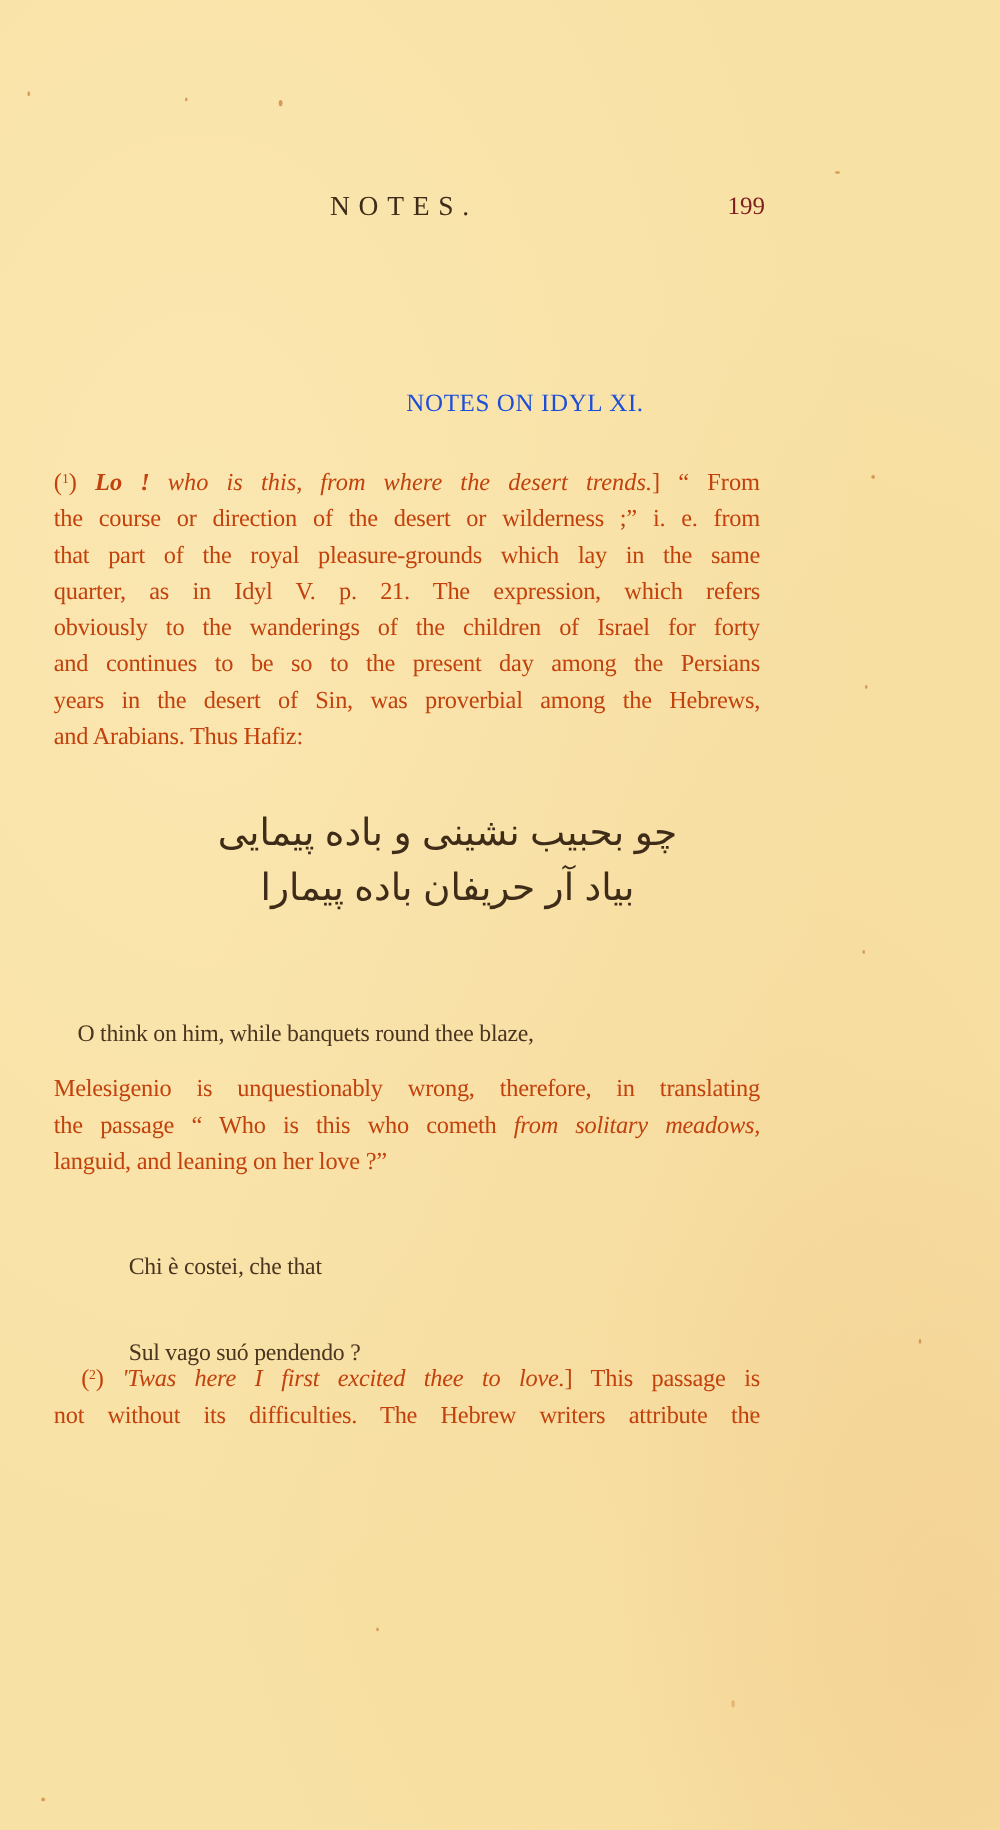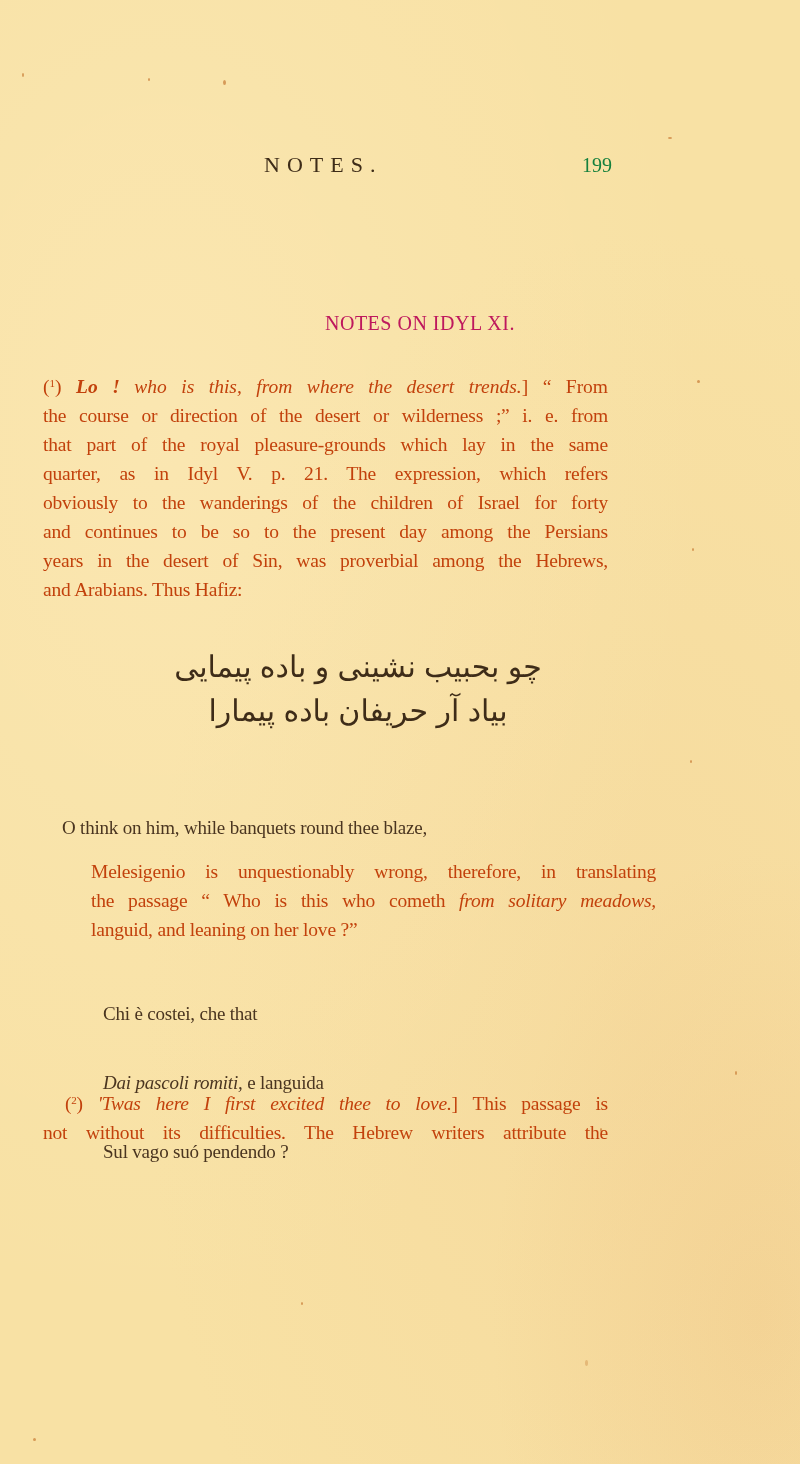--- a/index.html
+++ b/index.html
@@ -32,31 +32,31 @@
       left: 264px;
       font-size: 22px;
       letter-spacing: 7px;
       color: #3e2c18;
     }
     .page-number {
       position: absolute;
       top: 154px;
       left: 582px;
       font-size: 20px;
-      color: #15803d;
+      color: #7f1d1d;
     }
     .section-title {
       position: absolute;
       top: 312px;
       left: 0;
       width: 800px;
       text-align: center;
       font-size: 20px;
       letter-spacing: 0.5px;
-      color: #be185d;
+      color: #1d4ed8;
       padding-left: 40px;
       box-sizing: border-box;
     }
     .para {
       position: absolute;
       left: 43px;
       width: 565px;
       font-size: 19.5px;
       line-height: 29px;
       color: #c2410c;
@@ -155,29 +155,28 @@
 
   <div class="persian" style="top:645px;">
     <div>چو بحبیب نشینی و باده پیمایی</div>
     <div>بیاد آر حریفان باده پیمارا</div>
   </div>
 
   <div class="verse narrow" style="left:62px;top:773px;">
     <span class="vline">O think on him, while banquets round thee blaze,</span>
   </div>
 
-  <div class="para narrow" style="top:857px;margin-left:48px;">
+  <div class="para narrow" style="top:857px;">
     <span class="line">Melesigenio is unquestionably wrong, therefore, in translating</span>
     <span class="line"><span>the passage “ Who is this who cometh </span><span class="it">from solitary meadows,</span></span>
     <span class="line last">languid, and leaning on her love ?”</span>
   </div>
 
   <div class="verse narrow" style="left:103px;top:959px;">
     <span class="vline">Chi è costei, che that</span>
-    <span class="vline"><span class="it">Dai pascoli romiti,</span><span> e languida</span></span>
     <span class="vline">Sul vago suó pendendo ?</span>
   </div>
 
   <div class="para narrow" style="top:1074px;margin-top:12px;">
     <span class="line" style="padding-left:22px;box-sizing:border-box;">
       <span class="fn-marker"><span>(</span><sup>2</sup><span>)</span></span>
       <span class="it">'Twas here I first excited thee to love.</span><span>]</span><span> This passage is</span>
     </span>
     <span class="line">not without its difficulties.  The Hebrew writers attribute the</span>
   </div>

